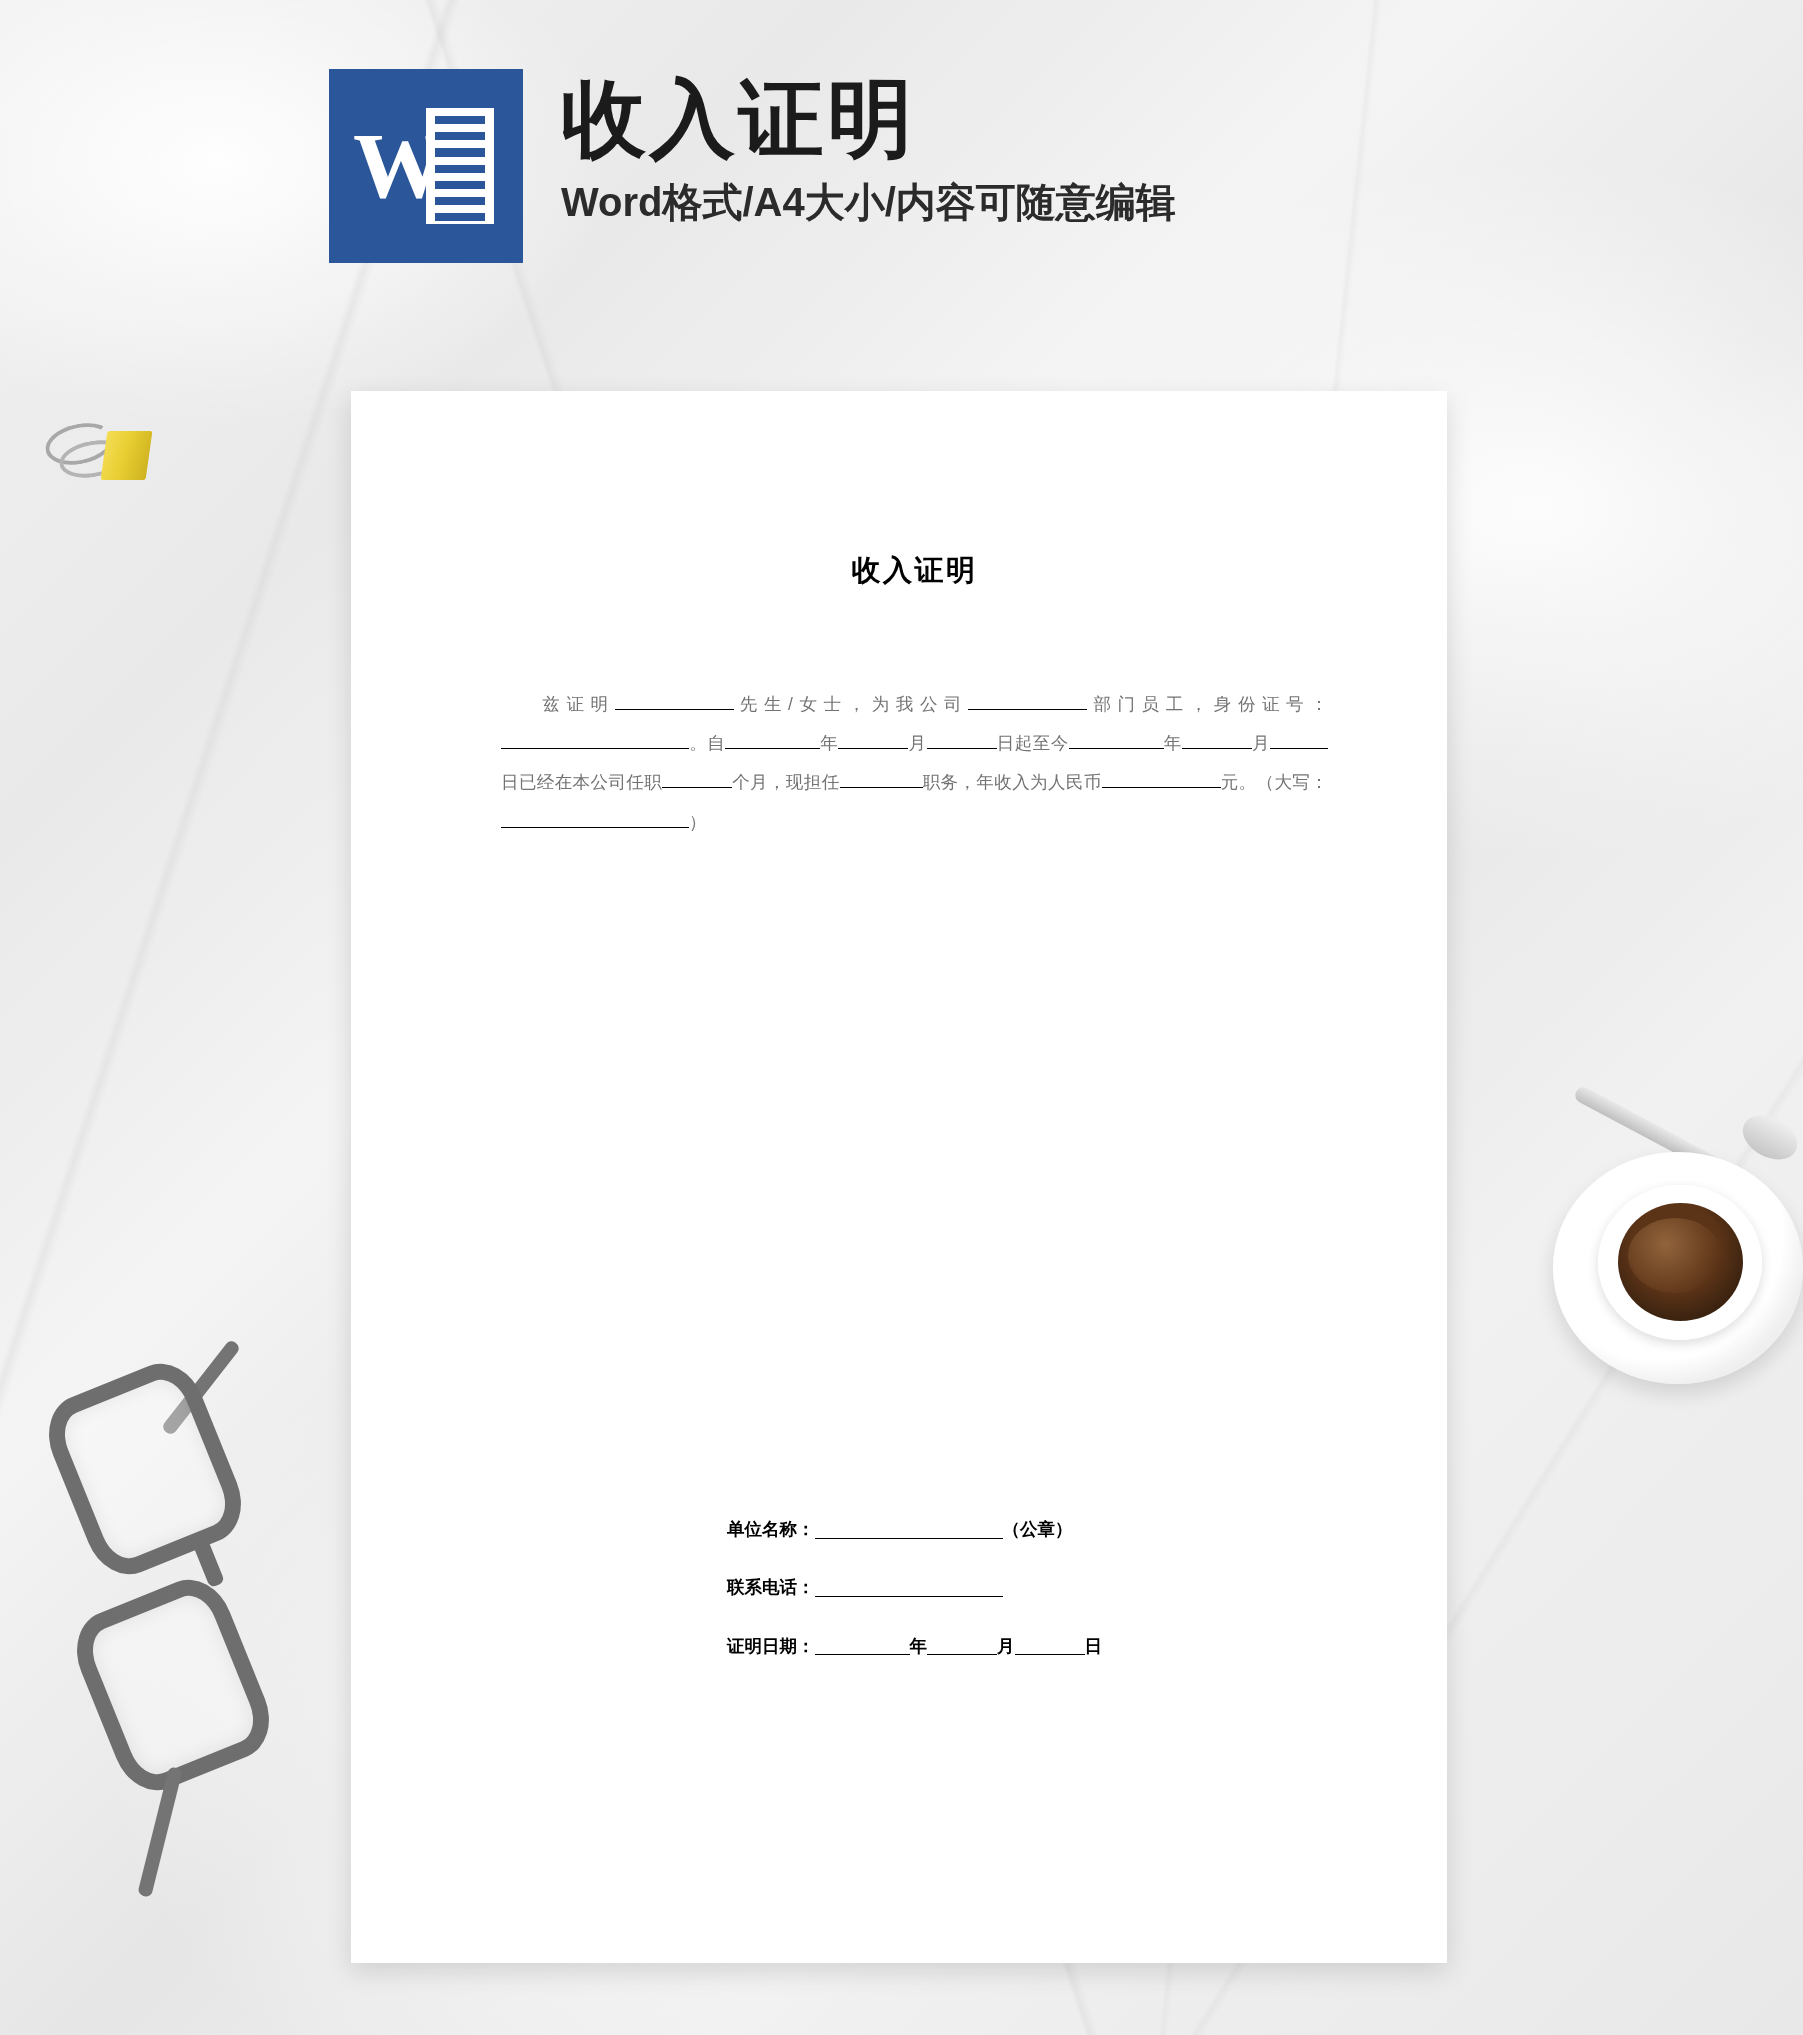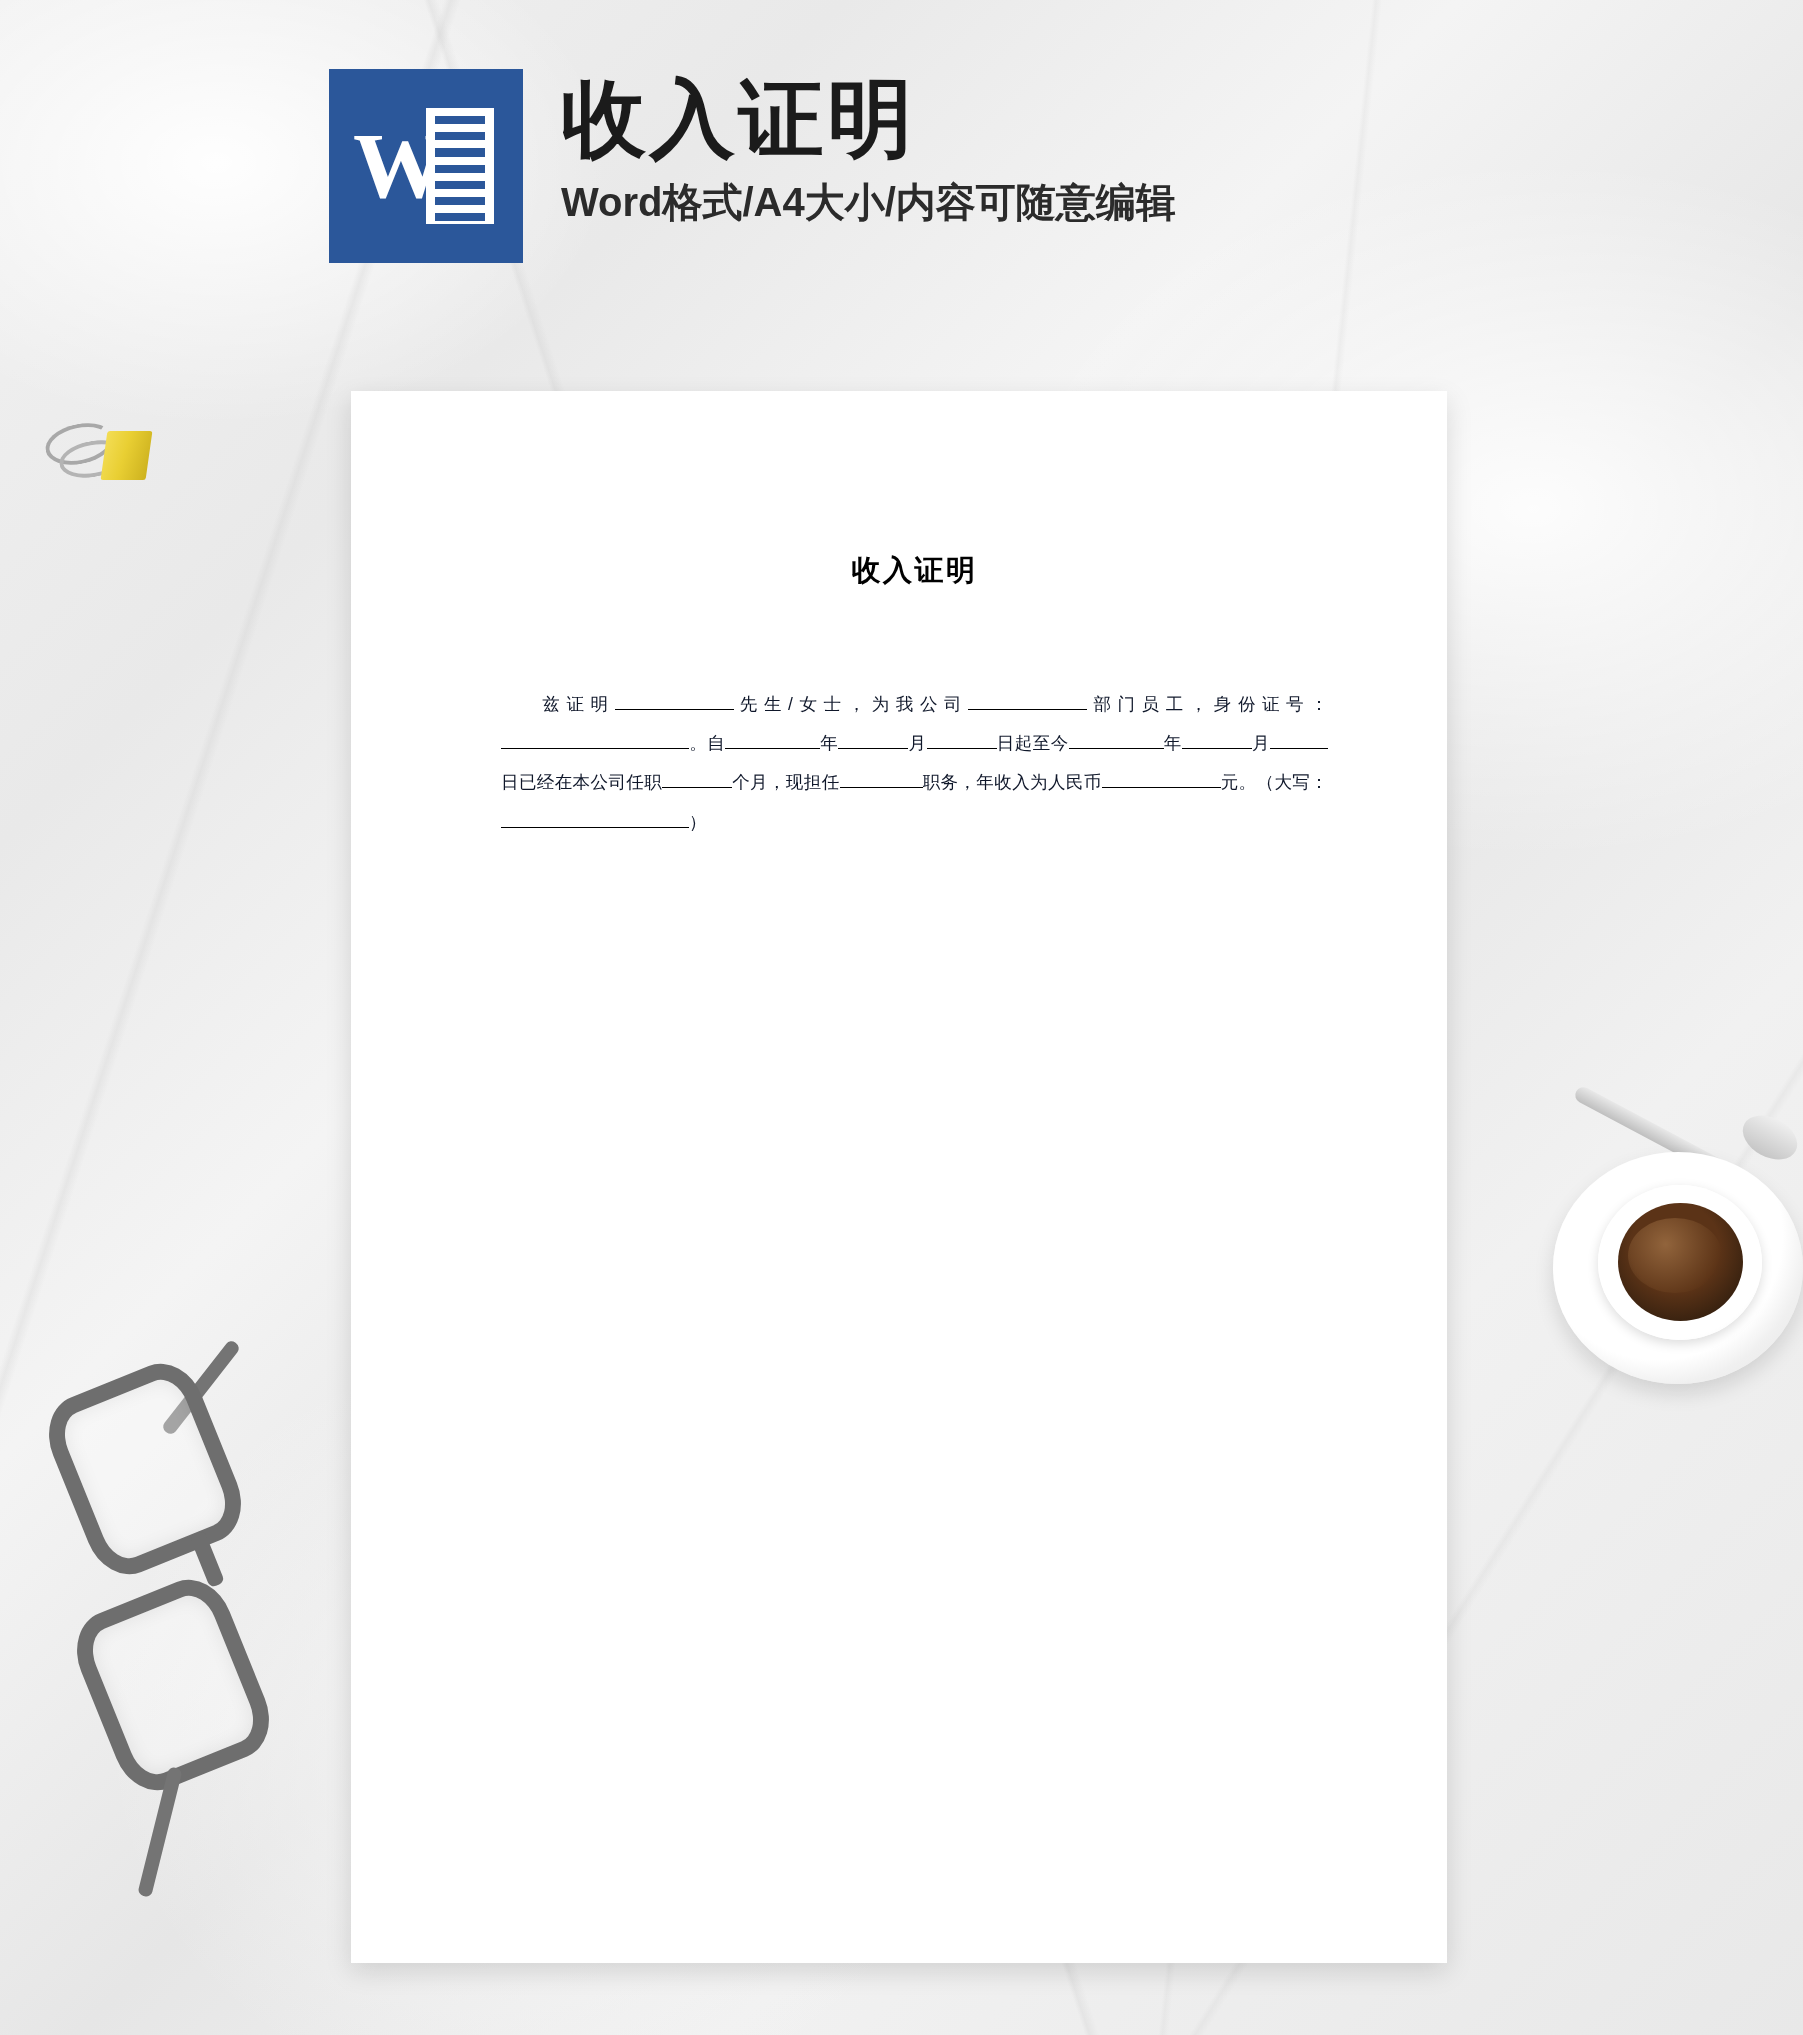--- a/index.html
+++ b/index.html
@@ -117,21 +117,21 @@
     text-align: center;
     font-size: 29px;
     font-weight: bold;
     color: #000;
     letter-spacing: 2.5px;
     margin-top: 160px;
   }
   .body-block {
     margin-top: 94px;
     font-size: 17.5px;
-    color: #0f172a;
+    color: #737373;
     line-height: 2.24;
     letter-spacing: 0.3px;
     text-align: justify;
   }
   .body-block p { margin: 0; }
   .indent { display: inline-block; width: 35px; }
   .u {
     display: inline-block;
     border-bottom: 1.3px solid #000;
     vertical-align: baseline;
@@ -310,14 +310,34 @@
     <div class="body-block">
       <p>
         <span class="indent"></span><span>兹证明</span><span class="u u-190"></span><span>先生/女士，为我公司</span><span class="u u-190"></span><span>部门员工，身份证号：</span><span class="u u-300"></span><span>。自</span><span class="u u-150"></span><span>年</span><span class="u u-110"></span><span>月</span><span class="u u-110"></span><span>日起至今</span><span class="u u-150"></span><span>年</span><span class="u u-110"></span><span>月</span><span class="u u-90"></span><span>日已经在本公司任职</span><span class="u u-110"></span><span>个月，现担任</span><span class="u u-130"></span><span>职务，年收入为人民币</span><span class="u u-190"></span><span>元。（大写：</span><span class="u u-300"></span><span>）</span>
       </p>
     </div>
 
 
 
   </div>
 
+  <div id="signature">
+    <div class="row">
+      <span class="lbl">单位名称：</span>
+        <span class="u u-300"></span>
+        <span class="lbl">（公章）</span>
+    </div>
+    <div class="row">
+      <span class="lbl">联系电话：</span>
+        <span class="u u-300"></span>
+    </div>
+    <div class="row">
+      <span class="lbl">证明日期：</span>
+        <span class="u u-150"></span>
+        <span class="lbl">年</span>
+        <span class="u u-110"></span>
+        <span class="lbl">月</span>
+        <span class="u u-110"></span>
+        <span class="lbl">日</span>
+    </div>
+  </div>
 </div>
 
 
 </body></html>

